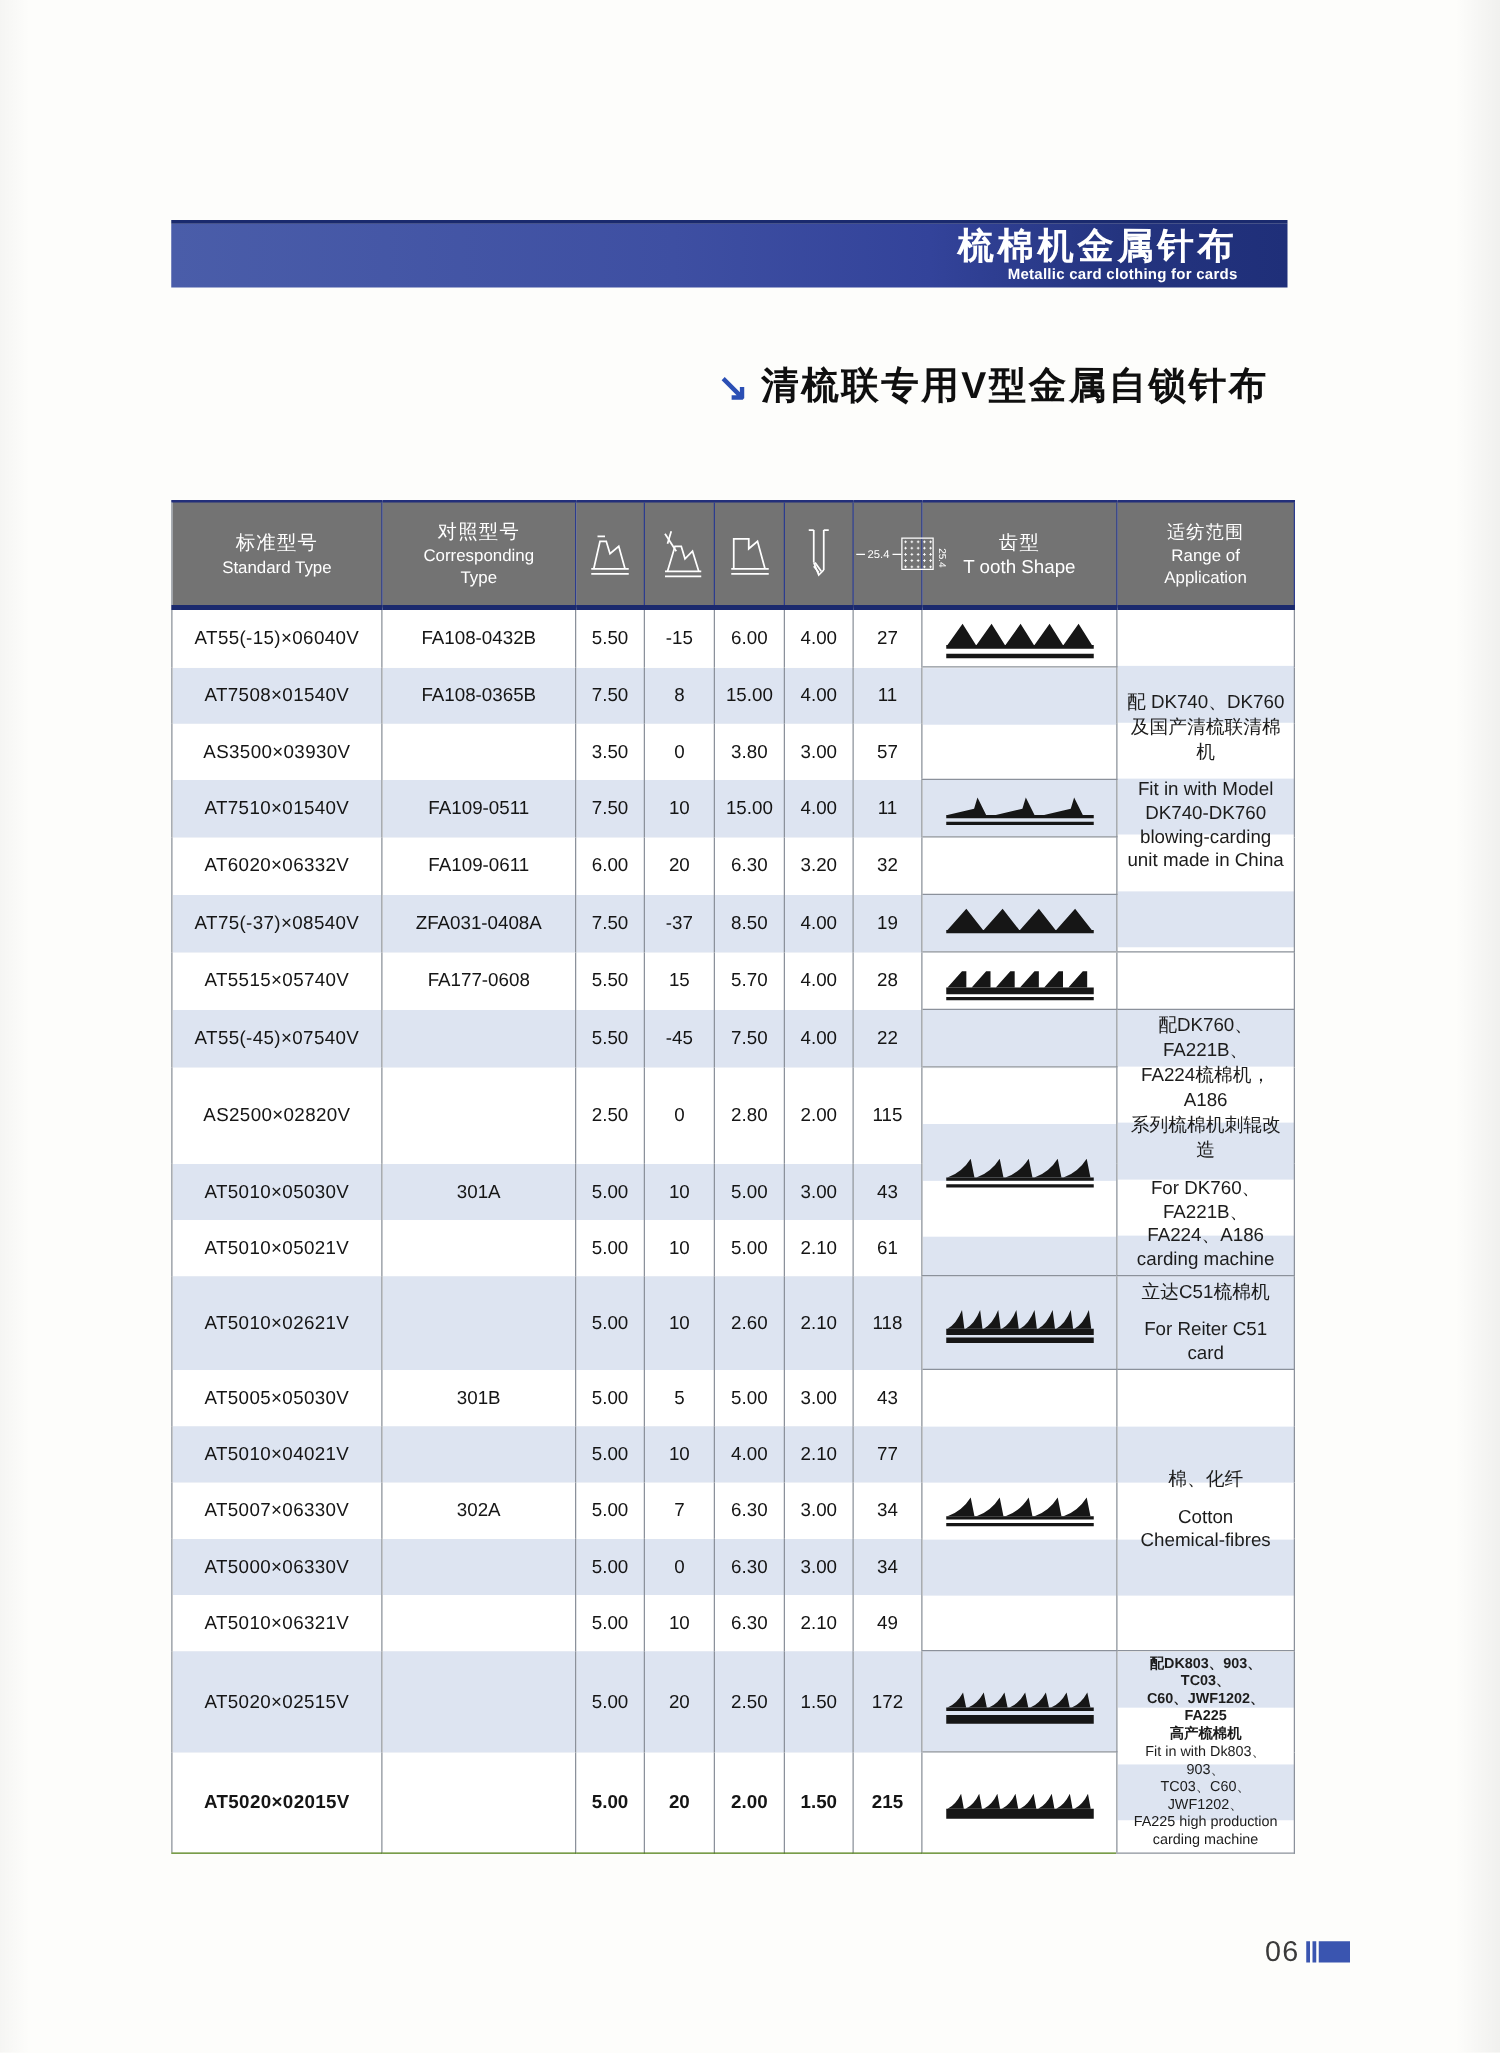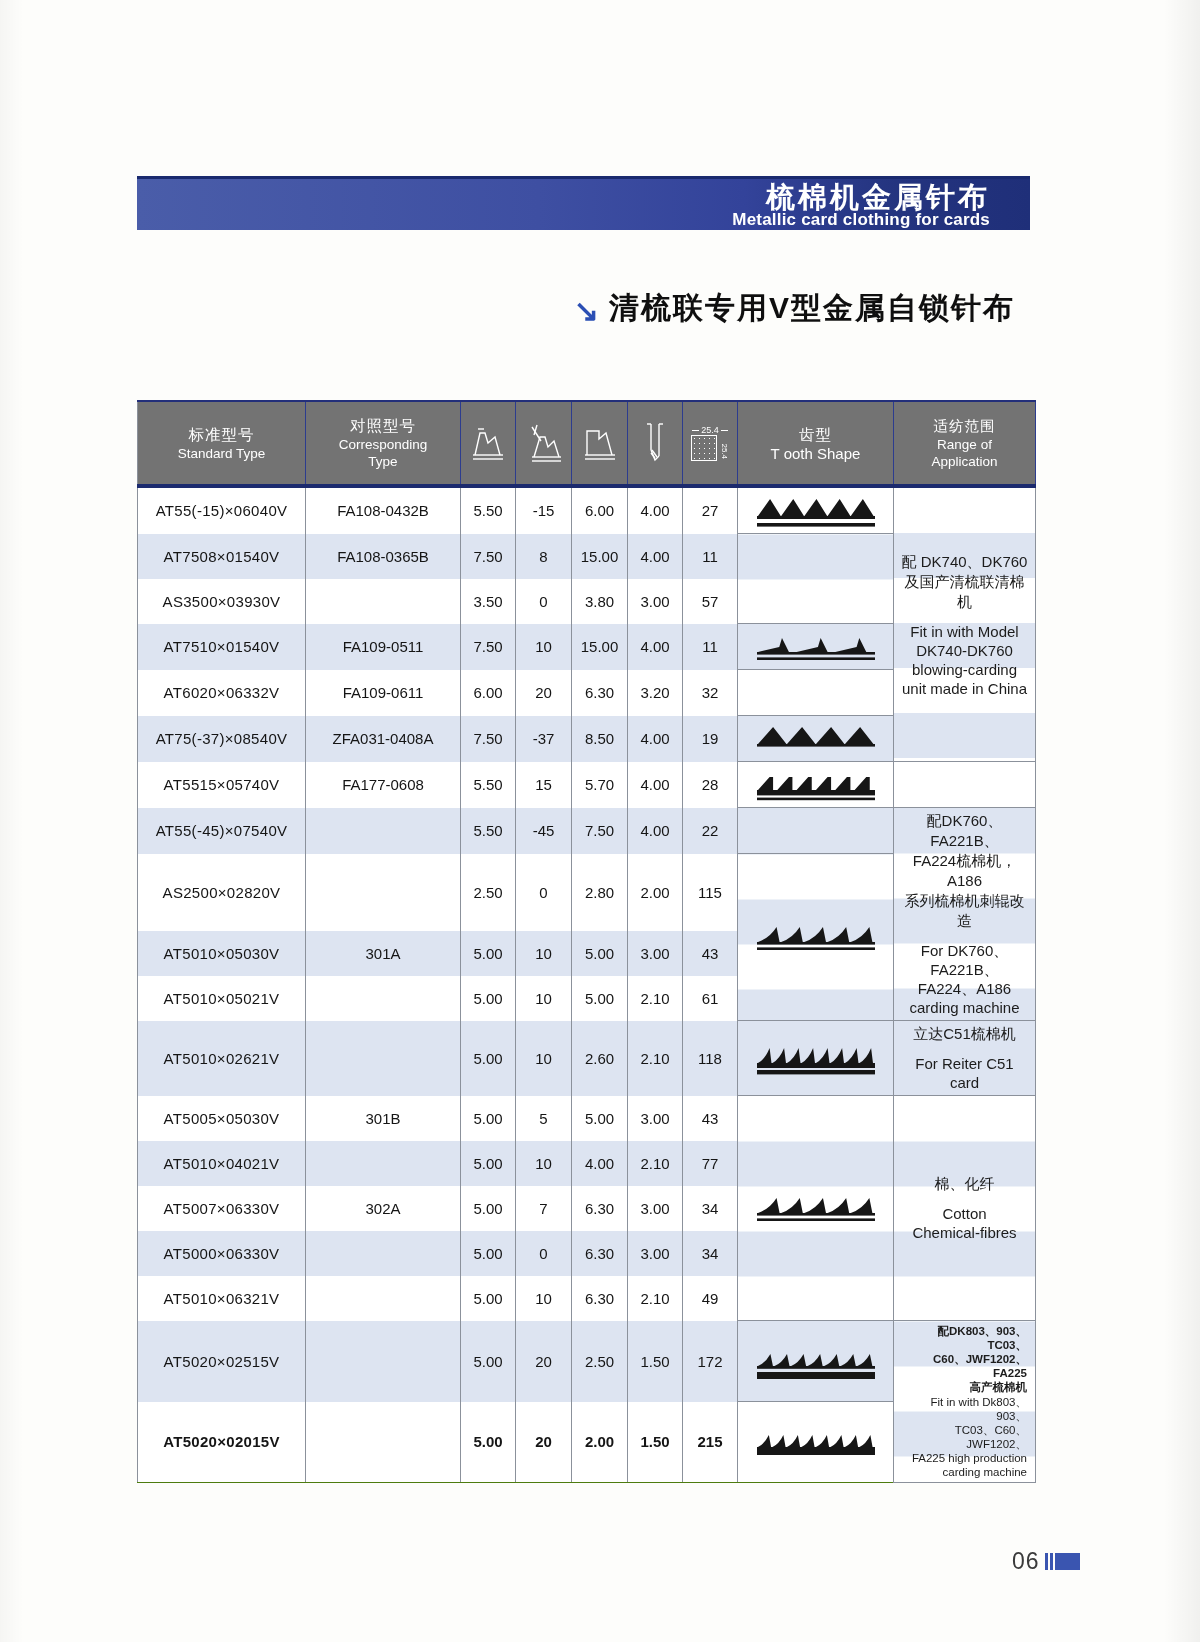--- a/index.html
+++ b/index.html
@@ -18,21 +18,21 @@
   
   .banner{
     position:absolute;left:137px;top:176px;width:893px;height:54px;
     background:linear-gradient(90deg,#4a5da9 0%,#3e4fa2 45%,#33439a 68%,#24347f 85%,#1f2f79 100%);
     border-top:3px solid #1a2a6e;
     box-sizing:border-box;
     display:flex;flex-direction:column;justify-content:center;align-items:flex-end;
     padding-right:40px;
   }
   .banner-zh{font-size:29px;font-weight:bold;color:#fff;letter-spacing:3px;line-height:30px;}
-  .banner-en{font-size:17px;font-weight:bold;color:#fff;letter-spacing:0.2px;line-height:15px;}
+  .banner-en{font-size:12px;font-weight:bold;color:#fff;letter-spacing:0.2px;line-height:15px;}
 
   
   .section-title{
     position:absolute;top:288px;right:185px;text-align:right;white-space:nowrap;
   }
   .title-row{display:flex;align-items:center;justify-content:flex-end;gap:10px;}
   .title-arrow{font-size:30px;font-weight:bold;color:#2b4fb4;line-height:30px;transform:translateY(2px);}
   .title-zh{font-size:30px;font-weight:900;color:#0f0f0f;letter-spacing:2px;}
   .subtitle{font-size:21.5px;color:#222;line-height:26px;margin-top:8px;}
 
@@ -61,27 +61,27 @@
   tr.r-even td{background:#dde4f1;}
   td.stripe-w{background:repeating-linear-gradient(to bottom,#ffffff 0 45px,#dde4f1 45px 90px) !important;}
   td.stripe-t{background:repeating-linear-gradient(to bottom,#dde4f1 0 45px,#ffffff 45px 90px) !important;}
   td.c-std{white-space:nowrap;letter-spacing:0.3px;}
   td.c-tooth, td.c-app{border-bottom:1px solid #8b919b;}
   tr.last td{border-bottom:1px solid #4d7c0f;font-weight:bold;}
   td.c-tooth svg{display:block;margin:0 auto;}
   .app-block{padding:3px 4px;}
   .app-zh{font-size:15px;line-height:20px;color:#1c1c1c;}
   .app-en{font-size:15px;line-height:19px;color:#1c1c1c;margin-top:10px;}
-  .app-compact{text-align:right;padding:3px 6px;}
+  .app-compact{text-align:center;padding:3px 6px;}
   .app-compact .app-zh{font-size:11.5px;line-height:14px;font-weight:bold;margin-top:0;}
   .app-compact .app-en{font-size:11.5px;line-height:14px;margin-top:1px;}
 
   
   .hicon{display:block;margin:0 auto;}
-  .dens{display:flex;flex-direction:column;align-items:center;color:#fff;}
+  .dens{display:flex;flex-direction:row;align-items:center;color:#fff;}
   .dens-top{display:flex;align-items:center;gap:2px;font-size:9px;line-height:10px;}
   .dens-mid{display:flex;align-items:center;gap:2px;}
   .dens-sq{width:24px;height:24px;border:1px solid #fff;
     background-image:radial-gradient(#ffffff 0.8px, transparent 0.9px);
     background-size:5px 5px;}
   .dens-side{font-size:8px;transform:rotate(90deg);width:10px;}
   .arrow-line{display:inline-block;height:1px;background:#fff;width:7px;}
 
   
   .footer{

